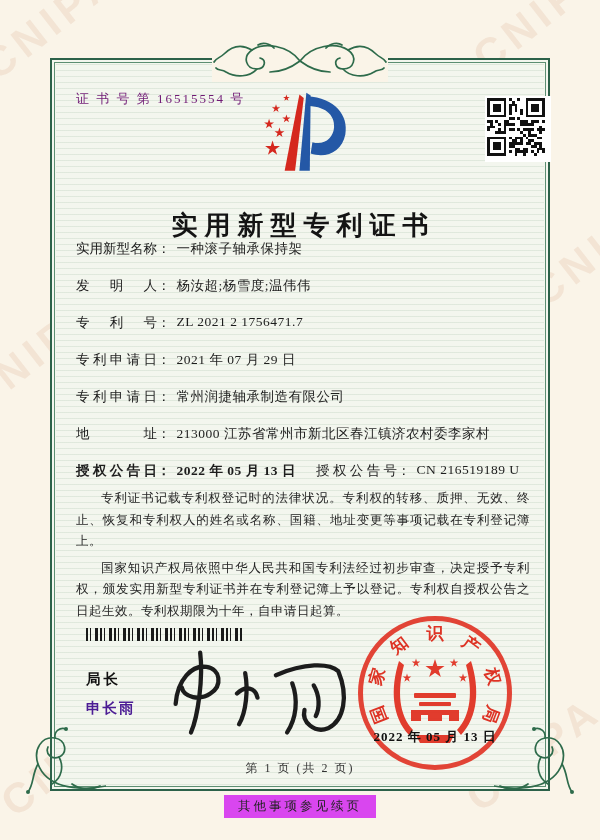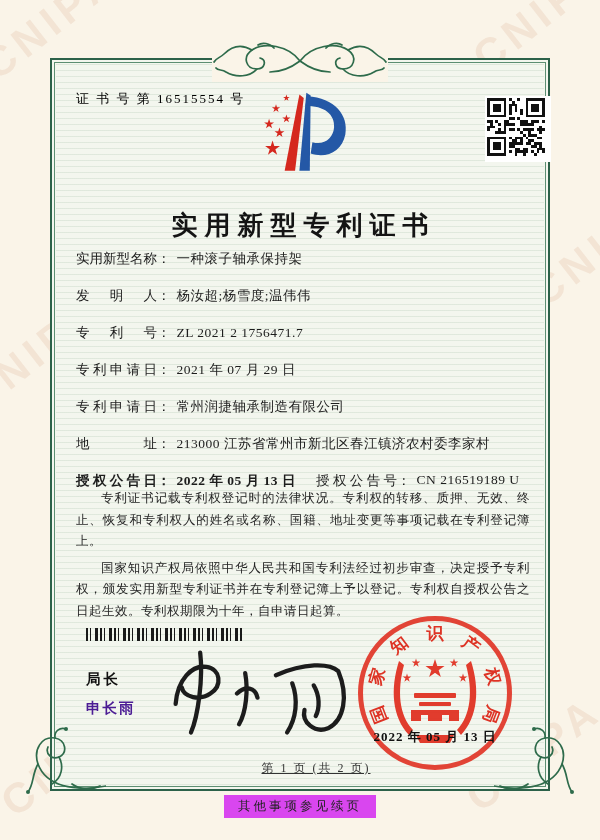--- a/index.html
+++ b/index.html
@@ -21,30 +21,30 @@
   }
   .frame::before{content:"";position:absolute;inset:2px;border:1px solid #5c8e72;pointer-events:none;z-index:1;}
   .guilloche{
     position:absolute;inset:4px;z-index:0;
     background:repeating-linear-gradient(0deg,
       rgba(122,162,128,0.16) 0px, rgba(122,162,128,0.16) 1px,
       rgba(255,255,255,0) 1px, rgba(255,255,255,0) 6px);
   }
   .content{position:absolute;inset:0;z-index:2;}
   
-  .cert-no{position:absolute;left:24px;top:30px;font-size:13px;letter-spacing:2px;color:#000000;}
+  .cert-no{position:absolute;left:24px;top:30px;font-size:13px;letter-spacing:2px;color:#701a75;}
   .logo{position:absolute;left:198px;top:26px;width:104px;height:90px;}
   .qr{position:absolute;left:433px;top:36px;width:62px;height:62px;background:#fff;padding:2px;}
   .title{
     position:absolute;left:0;top:117px;width:100%;text-align:center;
     font-size:26px;font-weight:bold;letter-spacing:7px;text-indent:7px;color:#141414;margin-top:31px;
   }
   
   .fields{position:absolute;left:24px;top:180px;width:454px;font-size:13.5px;color:#1d1d1d;}
-  .frow{height:37px;display:flex;align-items:center;}
+  .frow{height:37px;display:flex;align-items:flex-start;}
   .fld{display:flex;align-items:flex-start;}
   .flabel{width:81px;flex:none;text-align:justify;text-align-last:justify;}
   .fcolon{flex:none;margin:0 6px 0 0;}
   .fvalue{letter-spacing:0.5px;white-space:nowrap;}
   .frow.double .fld:first-child{width:240px;flex:none;font-weight:bold;}
   
   .paras{position:absolute;left:24px;top:428px;width:454px;
     font-size:12.5px;line-height:21.5px;letter-spacing:0.5px;
     text-align:justify;color:#262626;}
   .paras p{margin:0 0 5px 0;text-indent:2em;}
@@ -64,21 +64,21 @@
   .seal-char{
     position:absolute;left:50%;top:50%;
     font-size:17px;font-weight:bold;color:rgba(220,40,25,0.95);
     transform:translate(-50%,-50%) rotate(var(--a)) translateY(-60px);
   }
   .emblem{position:absolute;left:50%;top:53%;transform:translate(-50%,-50%);}
   .seal-date{
     position:absolute;left:300px;top:668px;width:166px;text-align:center;z-index:4;
     font-size:13px;font-weight:600;letter-spacing:1px;color:#111;
   }
-  .page-num{position:absolute;left:16px;top:700px;width:100%;text-align:center;font-size:12px;letter-spacing:2px;color:#333;text-decoration:underline;}
+  .page-num{position:absolute;left:0;top:700px;width:100%;text-align:center;font-size:12px;letter-spacing:2px;color:#333;}
   
   .dragons{position:absolute;left:212px;top:36px;z-index:2;}
   .corner{position:absolute;z-index:2;}
   .corner.left{left:22px;top:726px;}
   .corner.right{left:494px;top:726px;transform:scaleX(-1);}
   .footer-note{
     position:absolute;left:50%;top:795px;transform:translateX(-50%);z-index:2;
     background:#d946ef;padding:3px 14px;font-size:12.5px;letter-spacing:3px;color:#222;
   }
   .orn{stroke:#2e6b4b;fill:none;stroke-width:1.7;stroke-linecap:round;}

